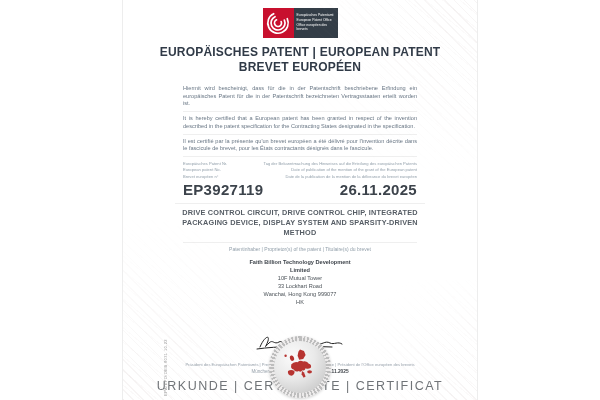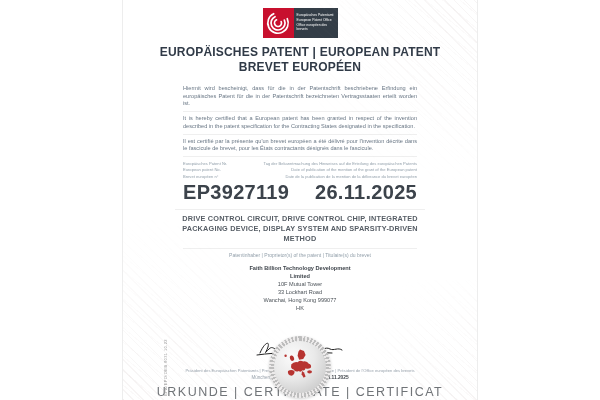--- a/index.html
+++ b/index.html
@@ -48,21 +48,21 @@
   .paras { margin:8px 60px 0 60px; }
   .paras p { font-size:5.6px; line-height:1.38; color:#687684; text-align:justify; padding:3px 0; }
   .hr { border-top:1px solid #efefef; }
 
   
   .meta { margin:4px 60px 0 60px; display:flex; justify-content:space-between; }
   .meta .col { display:flex; flex-direction:column; gap:1px; }
   .meta .col.right { text-align:right; }
   .meta .lbl { font-size:4.1px; color:#93a0ab; line-height:1.3; }
   .numrow { margin:2px 60px 0 60px; display:flex; justify-content:space-between; align-items:baseline; }
-  .numrow .big { font-size:20px; font-weight:bold; color:#3c434b; letter-spacing:0.3px; }
+  .numrow .big { font-size:15px; font-weight:bold; color:#3c434b; letter-spacing:0.3px; }
 
   
   .inv-wrap { margin:5px 52px 0 52px; border-top:1px solid #efefef; padding-top:4px; }
   .inv-title { font-size:7.3px; font-weight:bold; color:#565d65; text-align:center; line-height:1.35; letter-spacing:0.2px; }
   .prop-label { margin:4px 60px 0 60px; border-top:1px solid #efefef; padding-top:3px;
     font-size:5px; color:#93a0ab; text-align:center; }
 
   
   .prop { margin-top:6px; text-align:center; color:#4a5157; font-size:5.6px; line-height:1.45; }
   .prop .name { font-weight:bold; color:#3e444b; }

